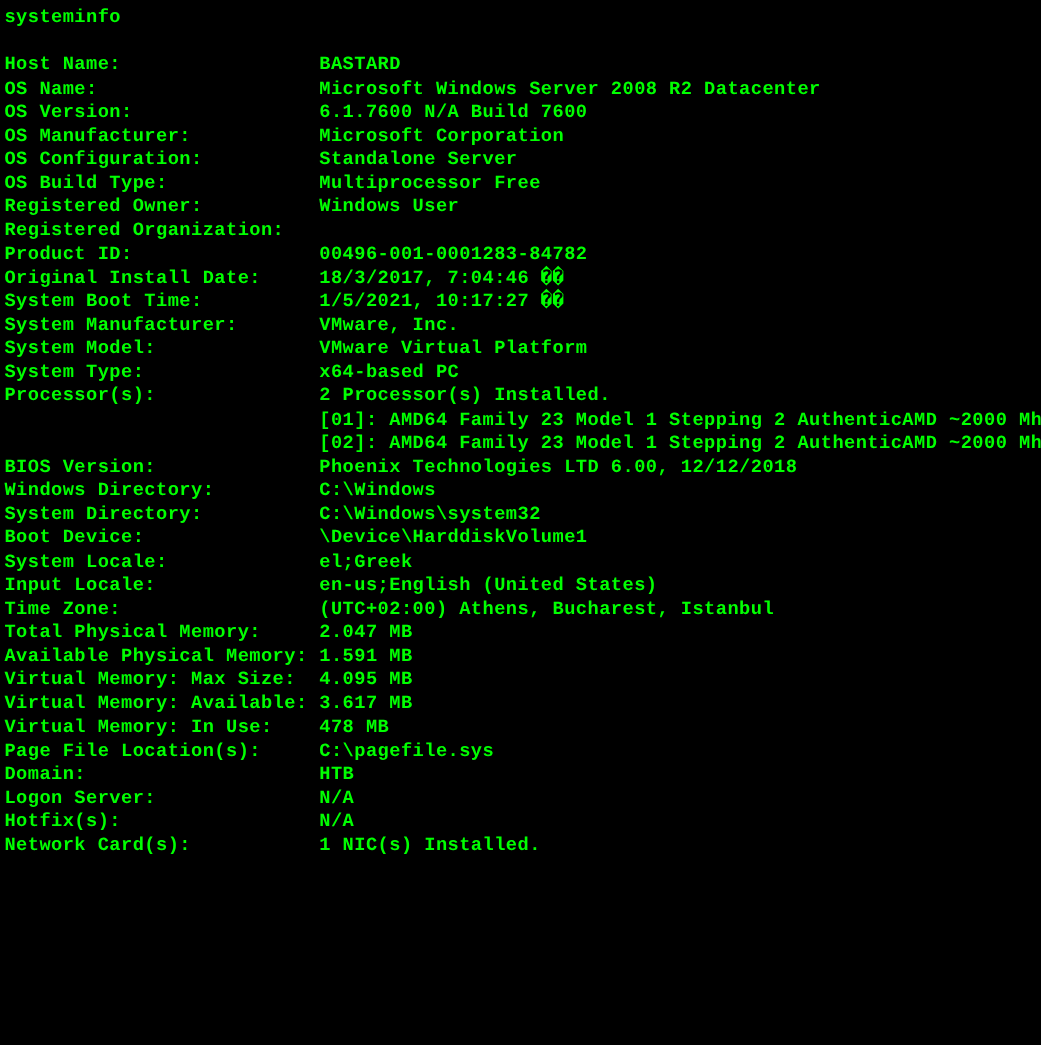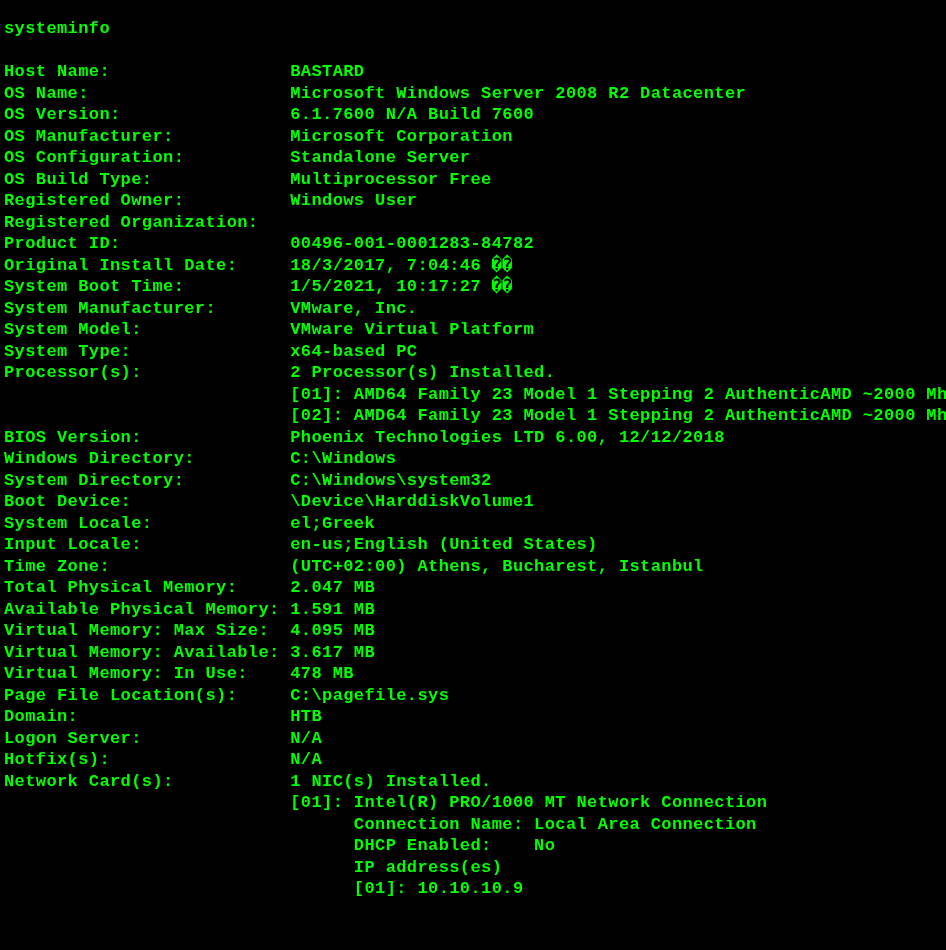--- a/index.html
+++ b/index.html
@@ -9,21 +9,21 @@
     width: 946px;
     height: 950px;
     overflow: hidden;
   }
   .terminal {
     font-family: "Consolas", "Courier New", monospace;
     font-size: 17px;
     line-height: 21.5px;
     color: #00ff00;
     white-space: pre;
-    padding: 18px 4px;
+    padding: 6px 4px;
     font-weight: bold;
     letter-spacing: 0.4px;
   }
 </style>
 </head>
 <body>
 
 <div class="terminal"><span>systeminfo</span>
 
 <span id="block1">Host Name:                 BASTARD
@@ -53,18 +53,13 @@
 Total Physical Memory:     2.047 MB
 Available Physical Memory: 1.591 MB
 Virtual Memory: Max Size:  4.095 MB
 Virtual Memory: Available: 3.617 MB
 Virtual Memory: In Use:    478 MB
 Page File Location(s):     C:\pagefile.sys
 Domain:                    HTB
 Logon Server:              N/A
 Hotfix(s):                 N/A
 Network Card(s):           1 NIC(s) Installed.
-</span><span id="net-block">                           [01]: Intel(R) PRO/1000 MT Network Connection
-                                 Connection Name: Local Area Connection
-                                 DHCP Enabled:    No
-                                 IP address(es)
-                                 [01]: 10.10.10.9
 </span></div>
 
 </body></html>

